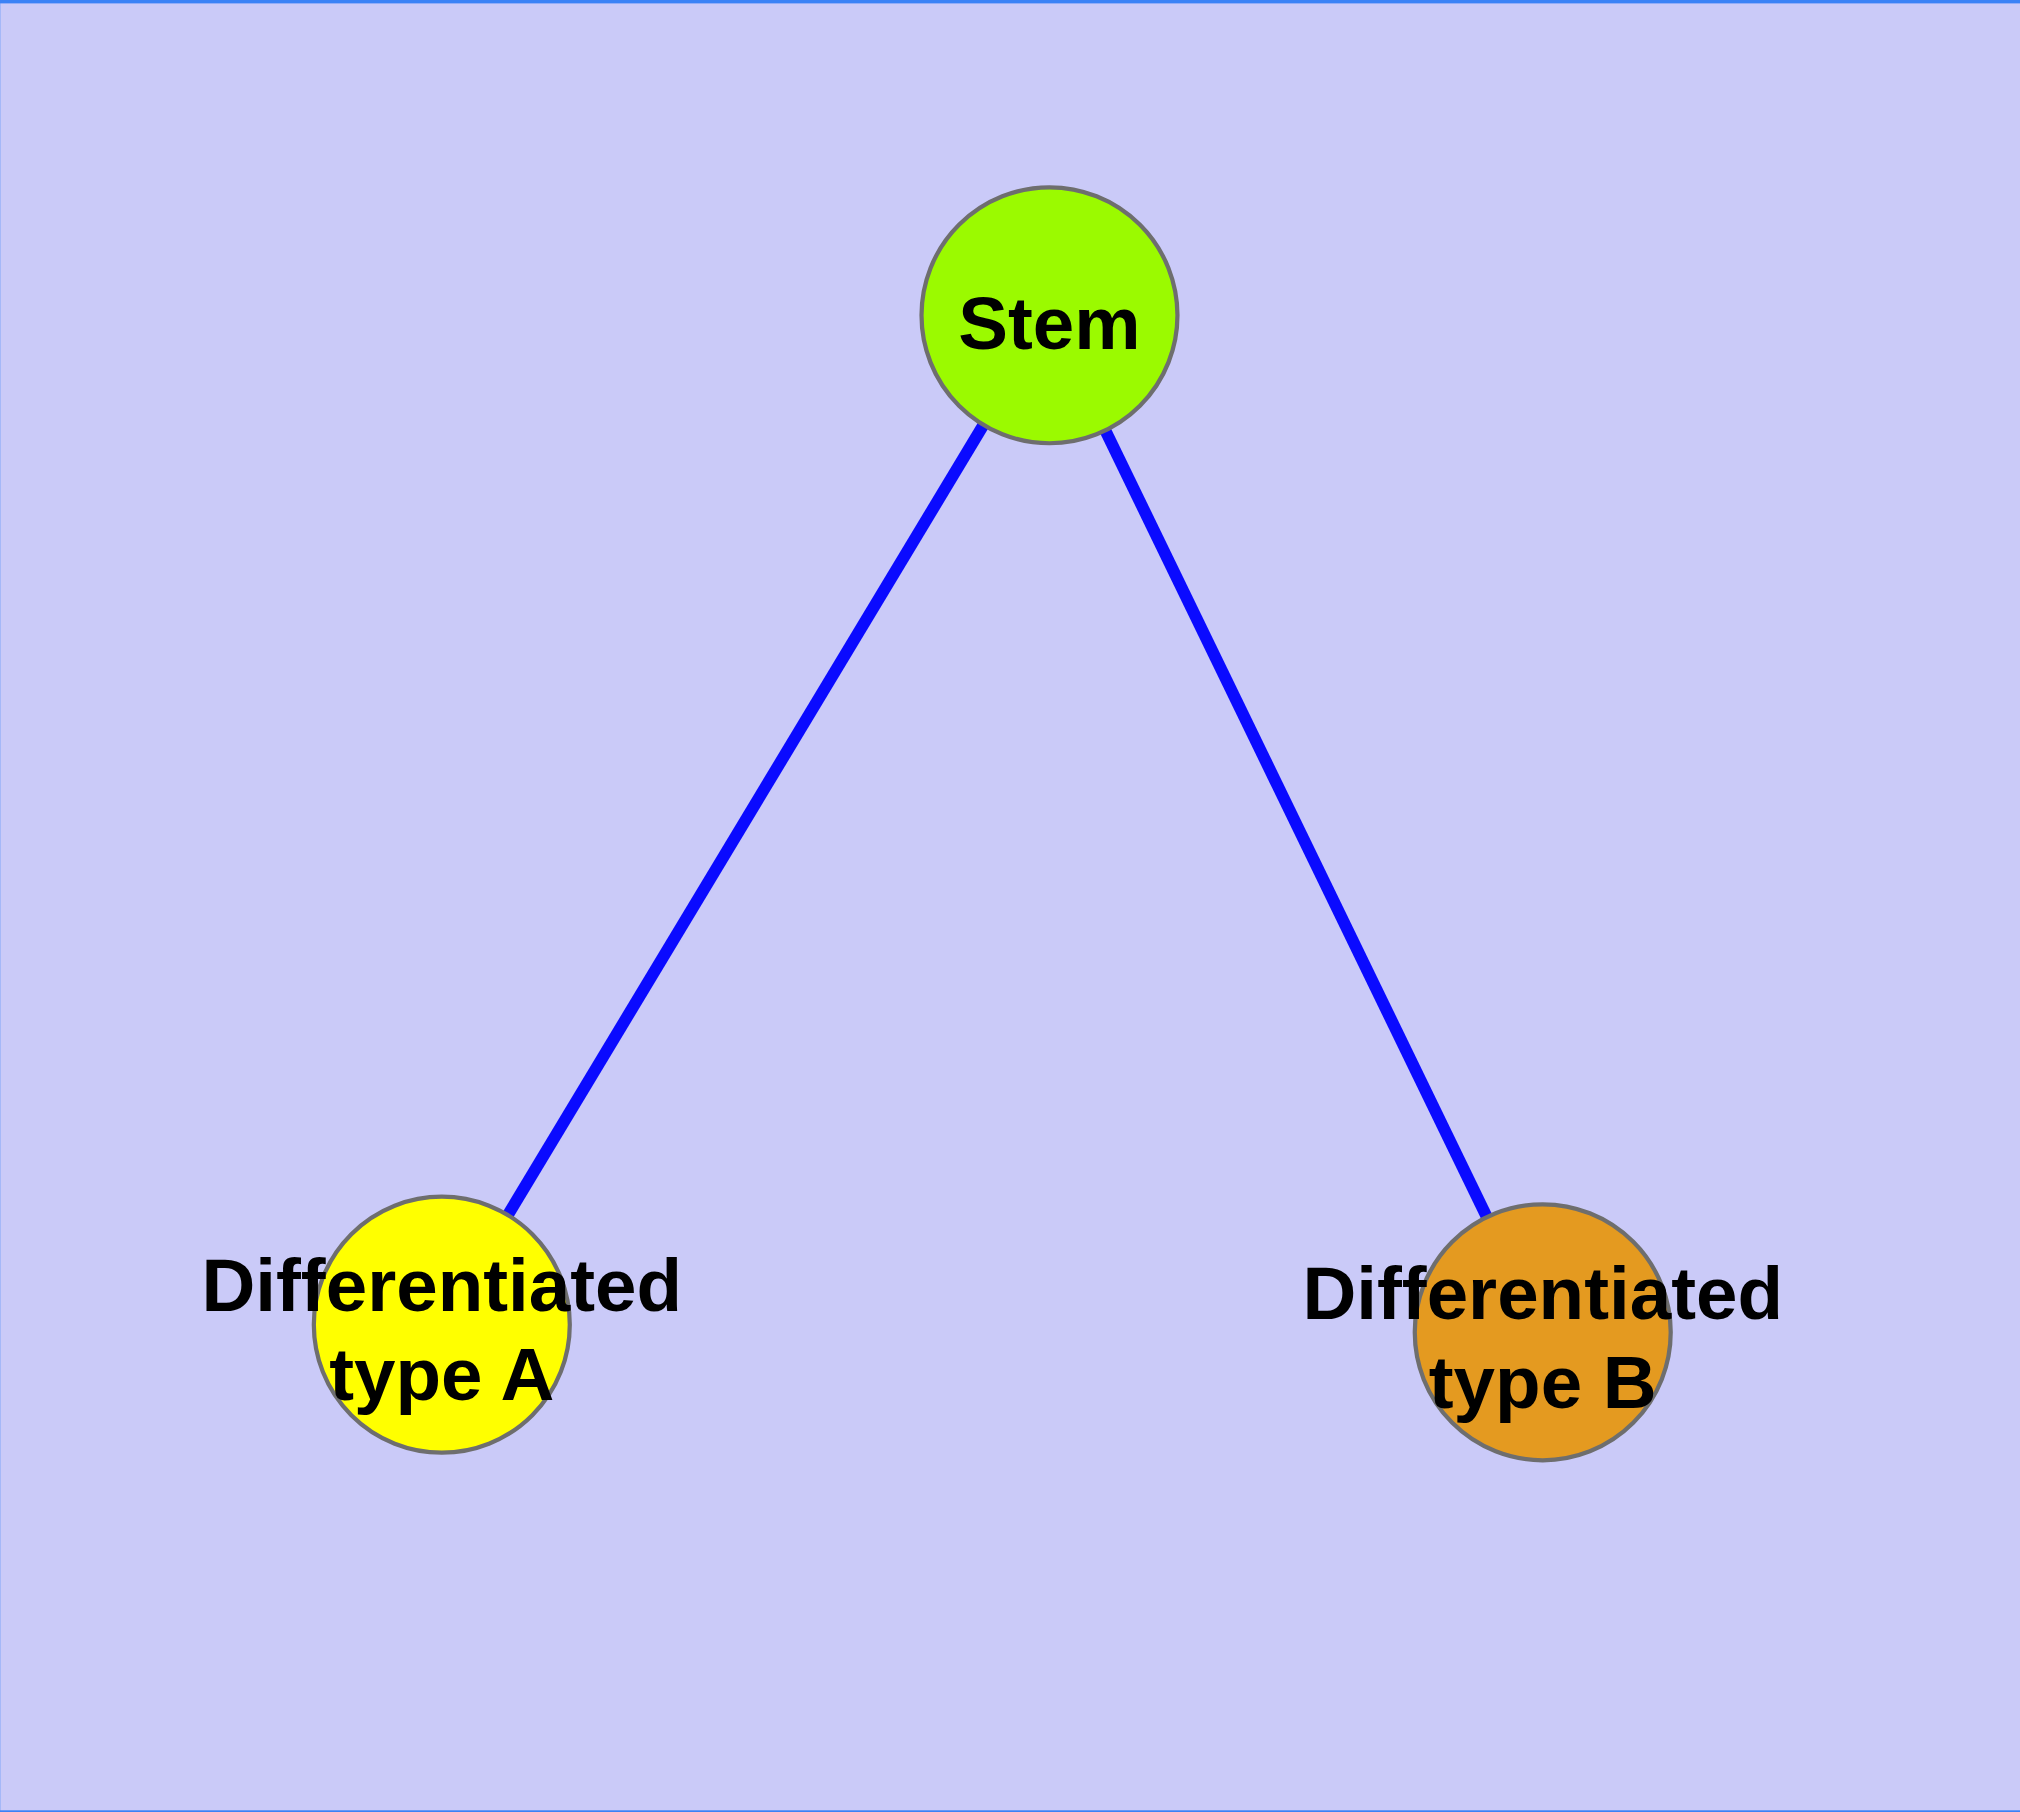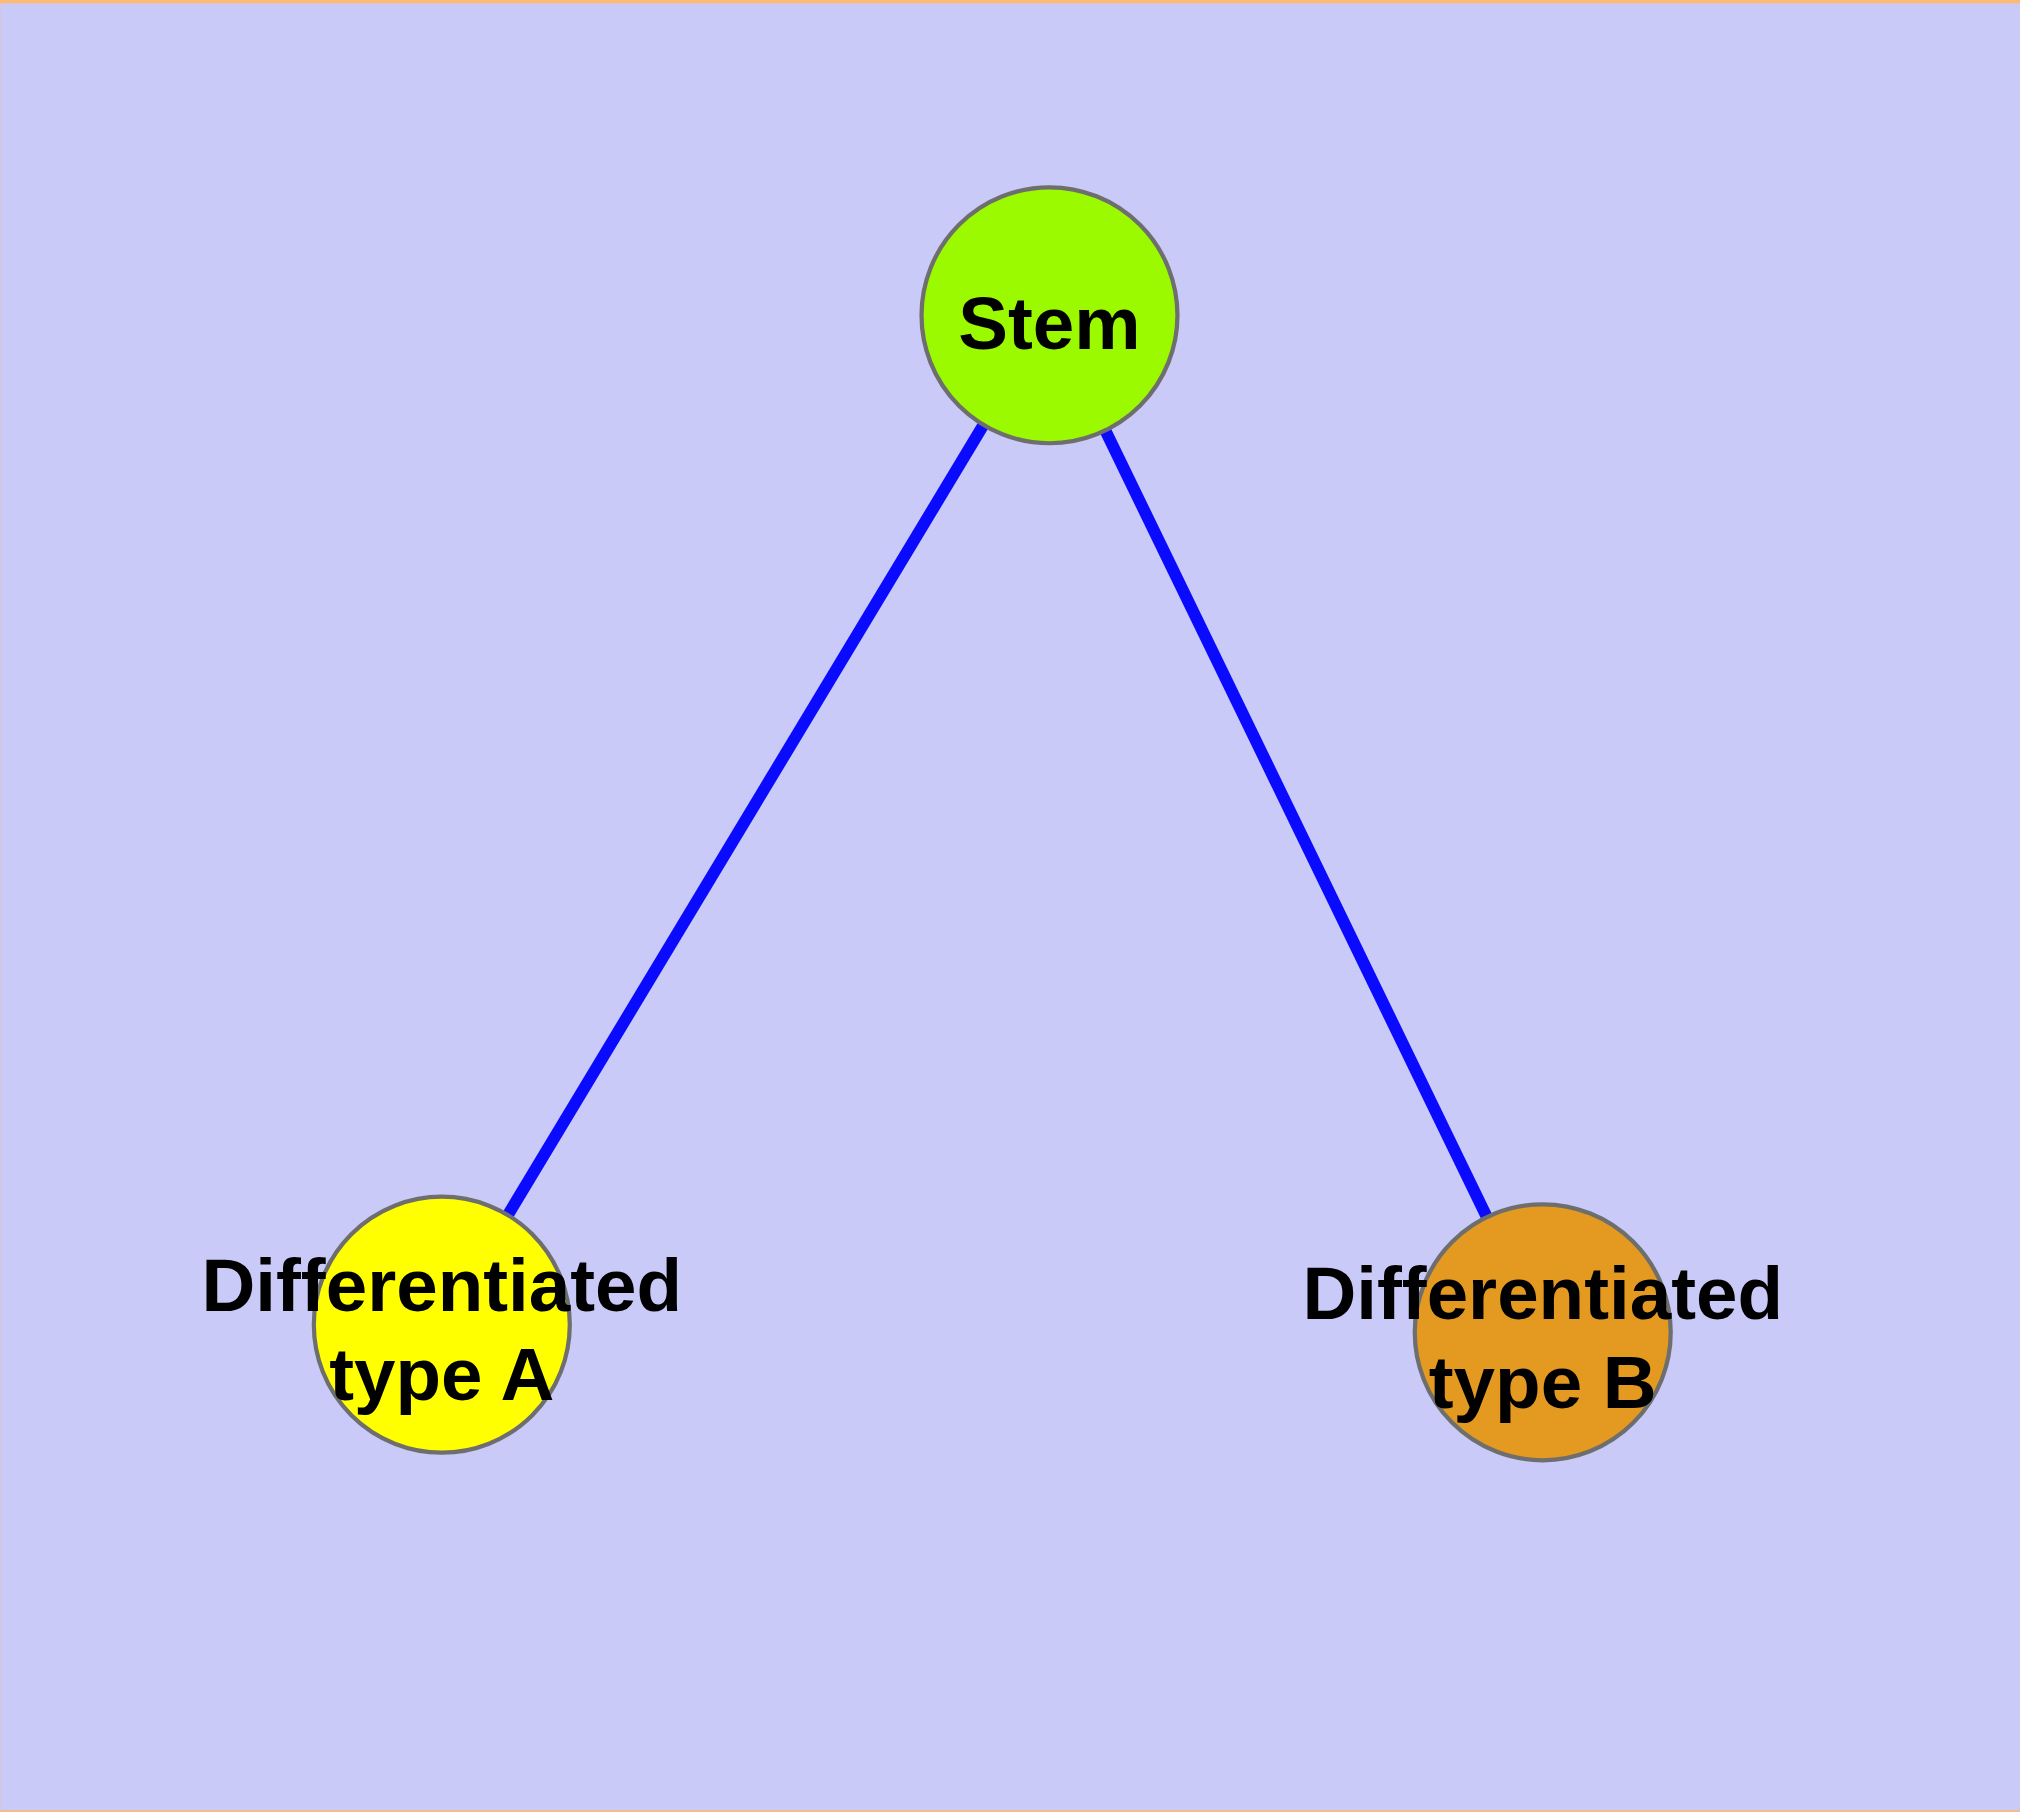--- a/index.html
+++ b/index.html
@@ -7,21 +7,21 @@
     padding: 0;
     background: #ffffff;
     width: 2021px;
     height: 1812px;
     overflow: hidden;
   }
   .stage {
     position: relative;
     width: 2021px;
     height: 1812px;
-    background: #fdba74;
+    background: #3b82f6;
   }
   svg.graph {
     display: block;
     position: absolute;
     left: 0;
     top: 0;
   }
   .node-label {
     font-family: "Liberation Sans", sans-serif;
     font-weight: 700;

